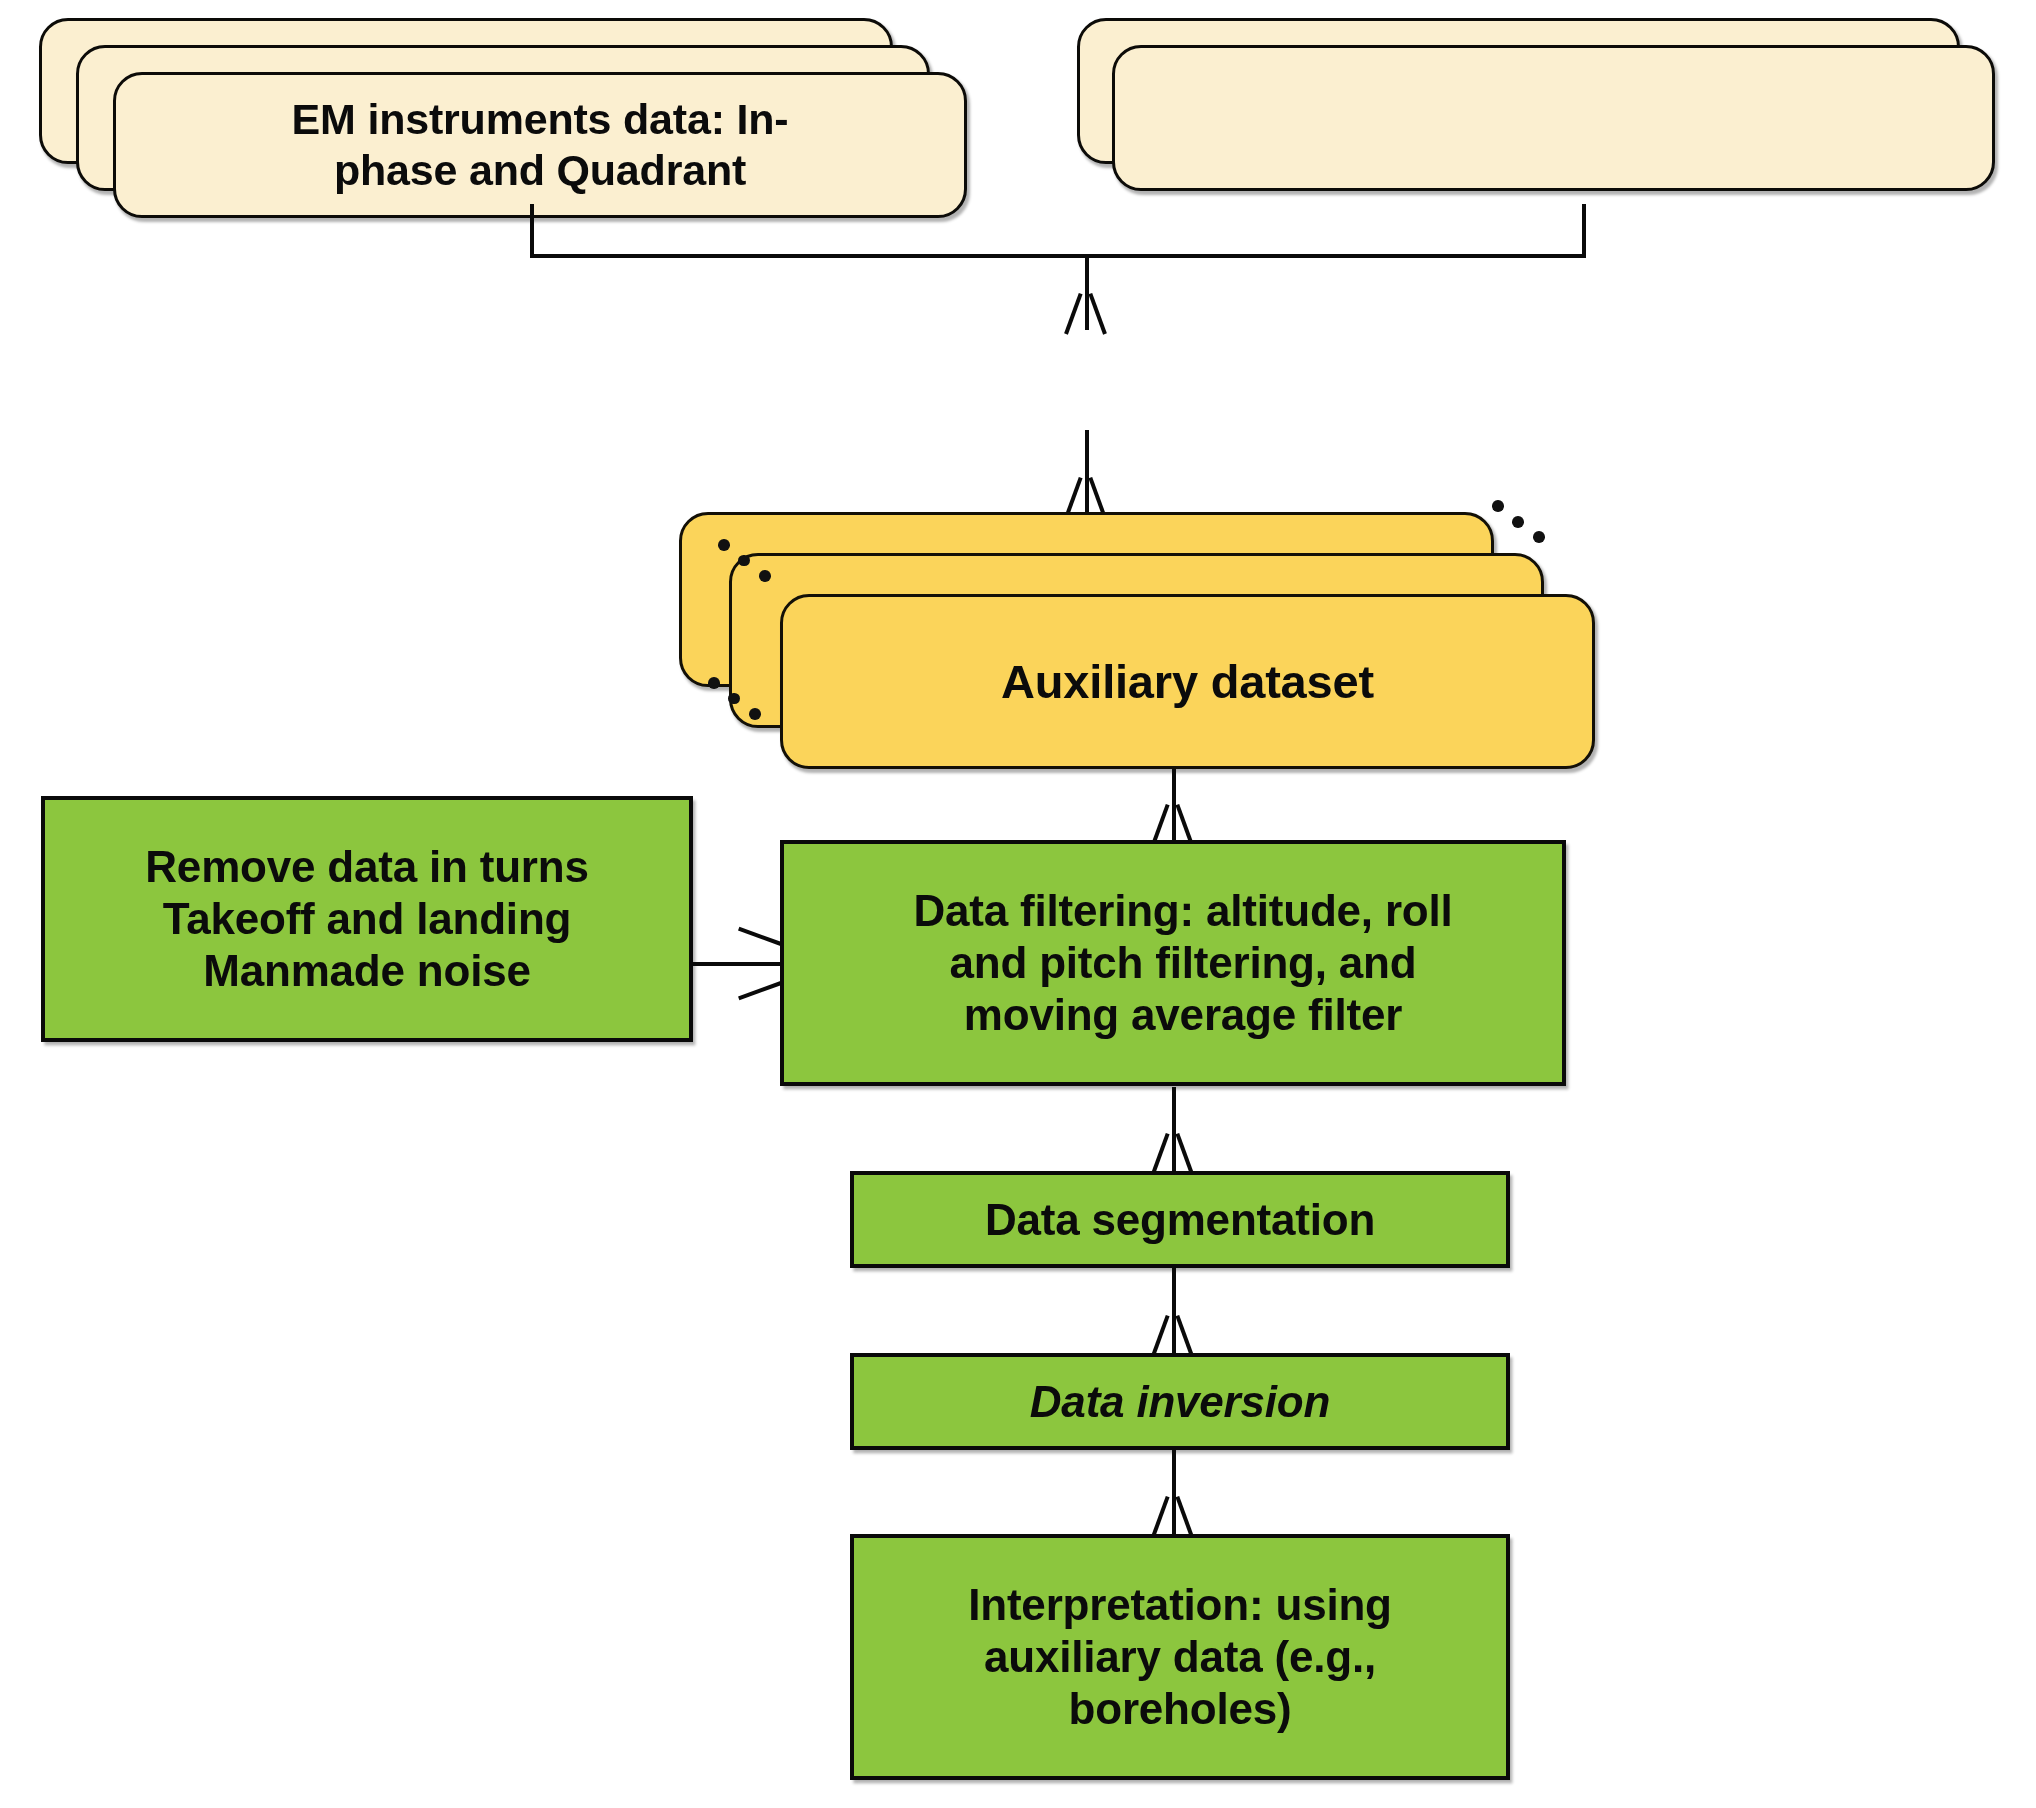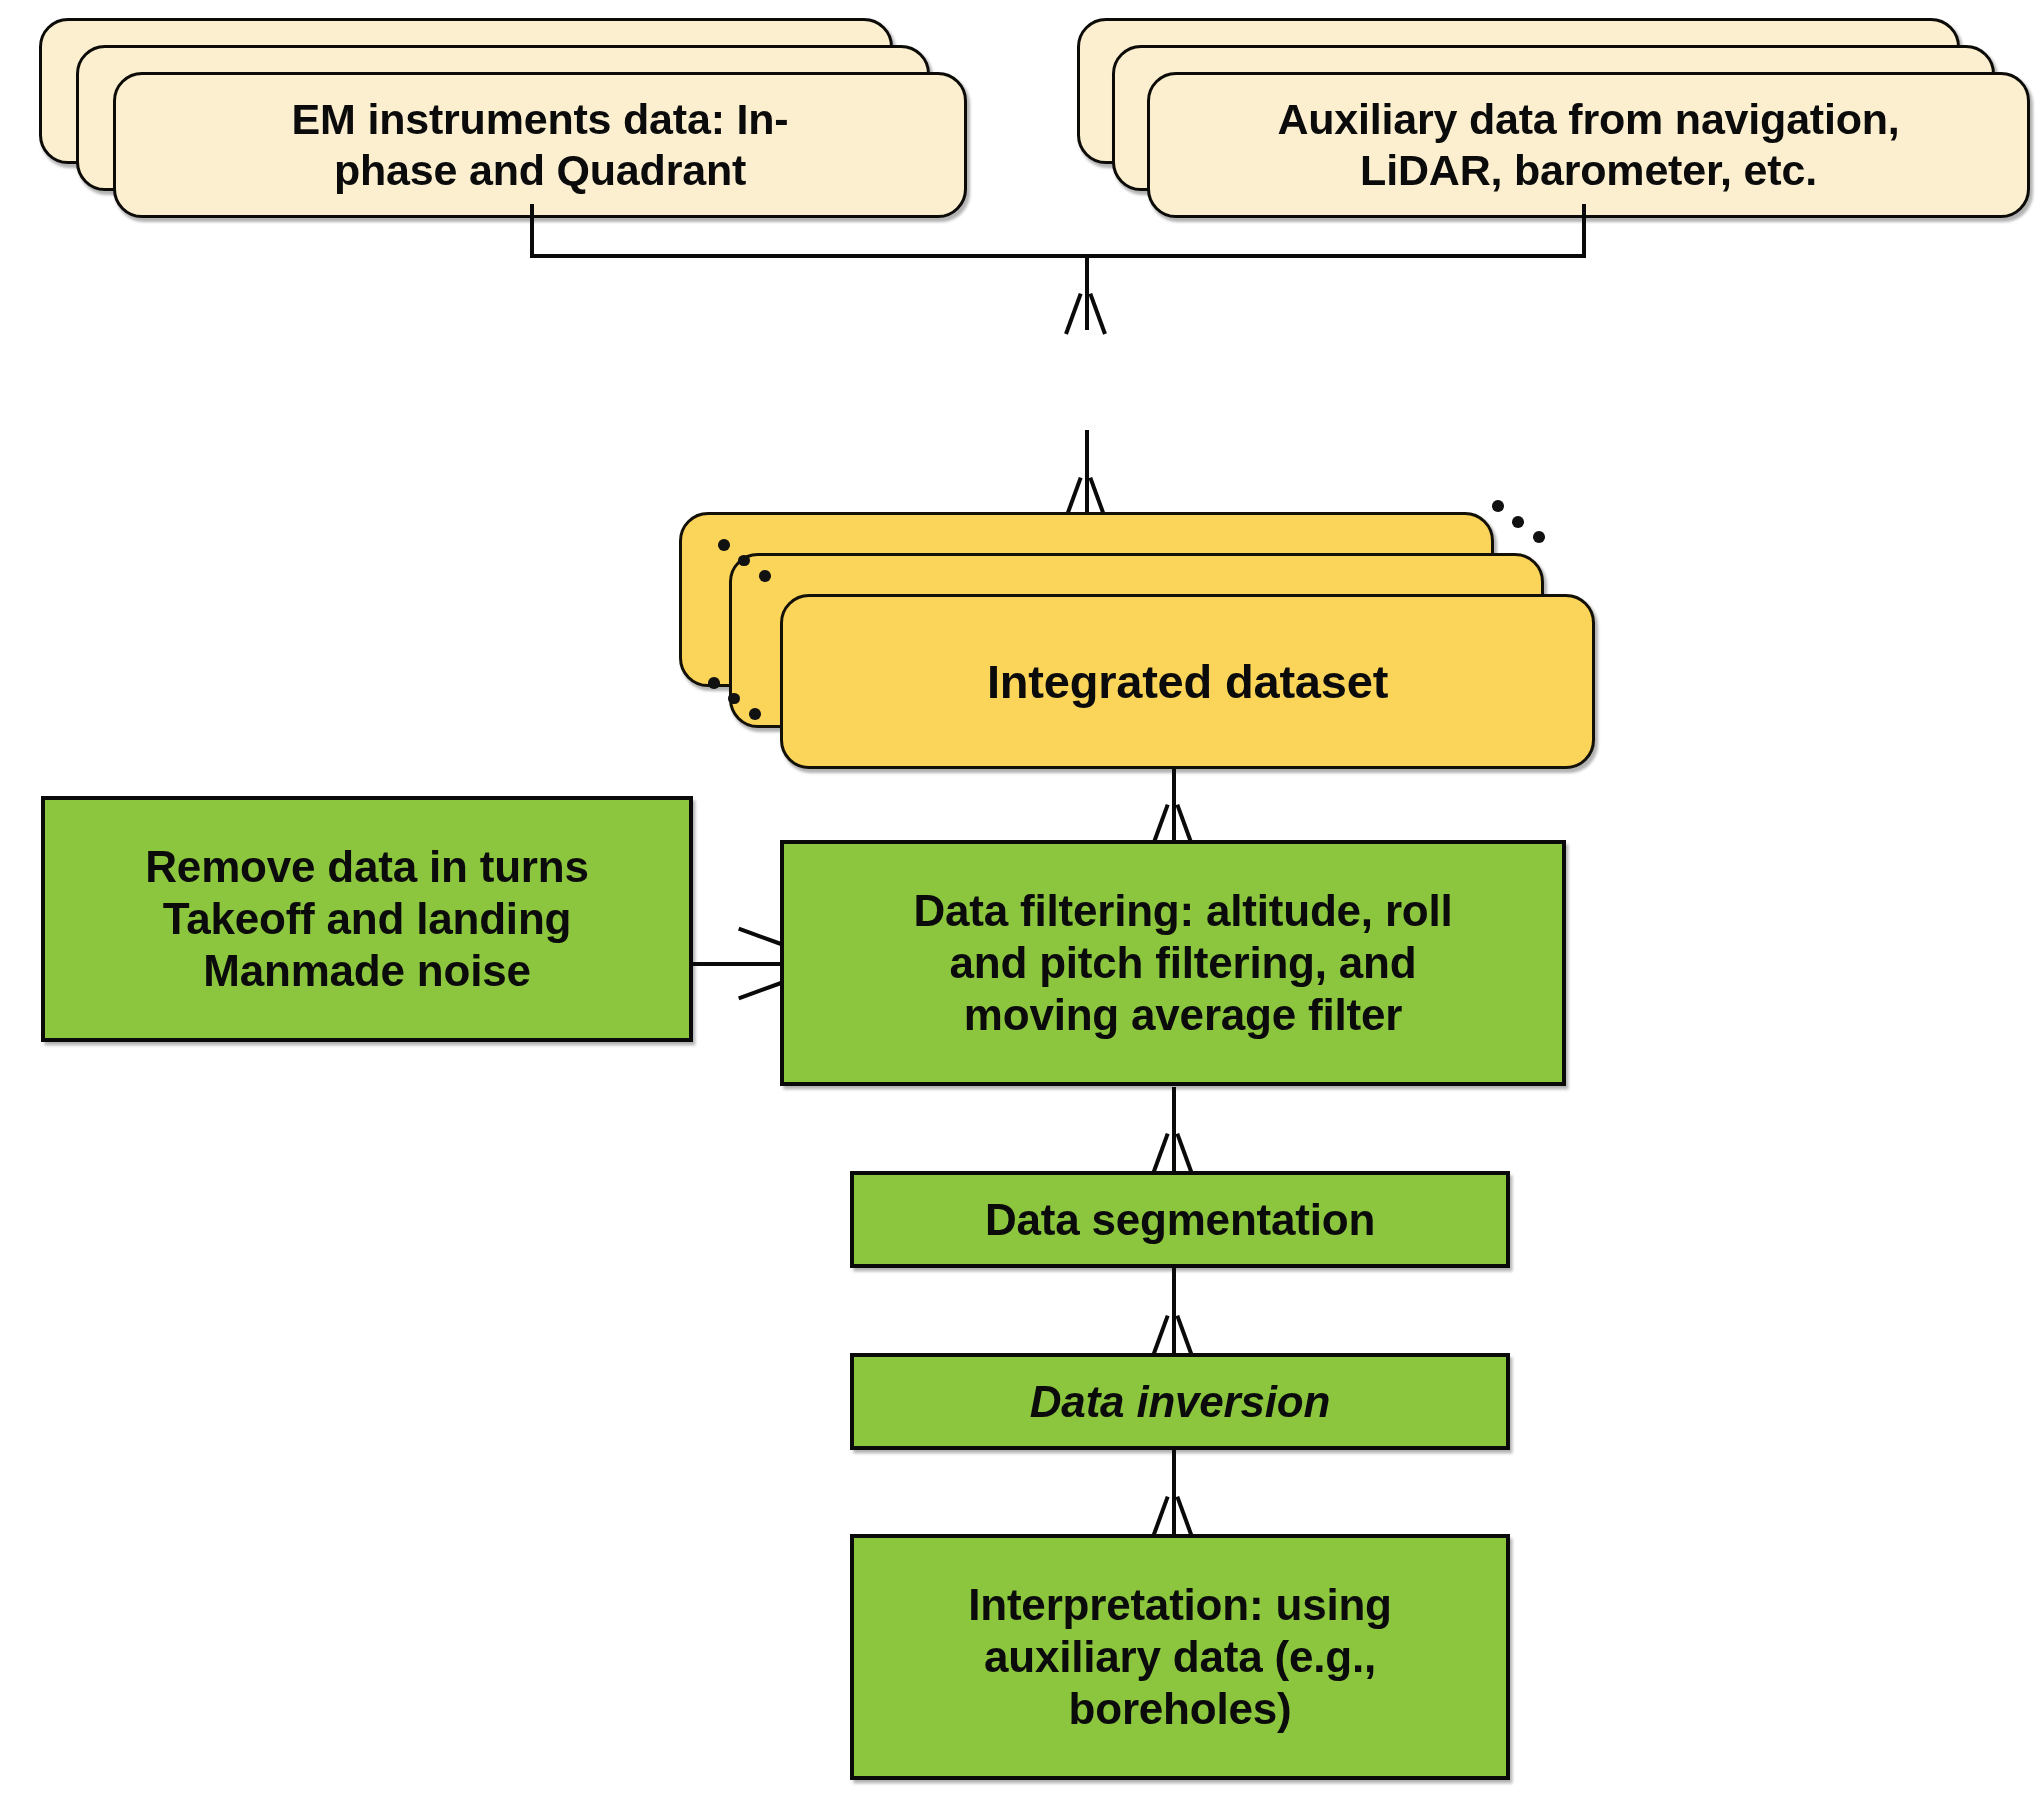--- a/index.html
+++ b/index.html
@@ -86,41 +86,37 @@
     <div class="card" style="left:37px;top:27px;width:854px;height:146px;"></div>
     <div class="card front" style="left:74px;top:54px;width:854px;height:146px;">
       <span class="nodetext" style="font-size:43px;">EM instruments data: In-
 phase and Quadrant</span>
     </div>
   </div>
 
   <div class="stack" style="left:1077px;top:17.5px;width:951px;height:194px;">
     <div class="card" style="left:0px;top:0px;width:883px;height:146px;"></div>
     <div class="card" style="left:35px;top:27px;width:883px;height:146px;"></div>
-    <div class="card front" style="left:70px;top:54px;width:883px;height:146px;">
-      <span class="nodetext" style="font-size:43px;">Auxiliary data from navigation,
-LiDAR, barometer, etc.</span>
-    </div>
   </div>
 
   <div class="vline" style="left:530px;top:204px;height:54px;"></div>
   <div class="vline" style="left:1582px;top:204px;height:54px;"></div>
   <div class="hline" style="left:530px;top:254px;width:1056px;"></div>
   <div class="vline" style="left:1085px;top:254px;height:76px;"></div>
   <div class="arrowdown" style="left:1064px;top:291px;width:43px;height:43px;"></div>
 
 
   <div class="vline" style="left:1085px;top:430px;height:83px;"></div>
   <div class="arrowdown" style="left:1064px;top:475px;width:43px;height:43px;"></div>
 
   <div class="stack" style="left:679px;top:512px;width:912px;height:262px;">
     <div class="card yellow" style="left:0px;top:0px;width:815px;height:175px;"></div>
     <div class="card yellow" style="left:50px;top:41px;width:815px;height:175px;"></div>
     <div class="card yellow front" style="left:101px;top:82px;width:815px;height:175px;">
-      <span class="nodetext" style="font-size:47px;">Integrated dataset</span>
+      <span class="nodetext" style="font-size:47px;">Auxiliary dataset</span>
     </div>
 
     <div class="dots" style="left:39px;top:27px;">
         <i></i>
         <i></i>
         <i></i>
       </div>
     <div class="dots" style="left:813px;top:-11.6px;">
         <i></i>
         <i></i>

